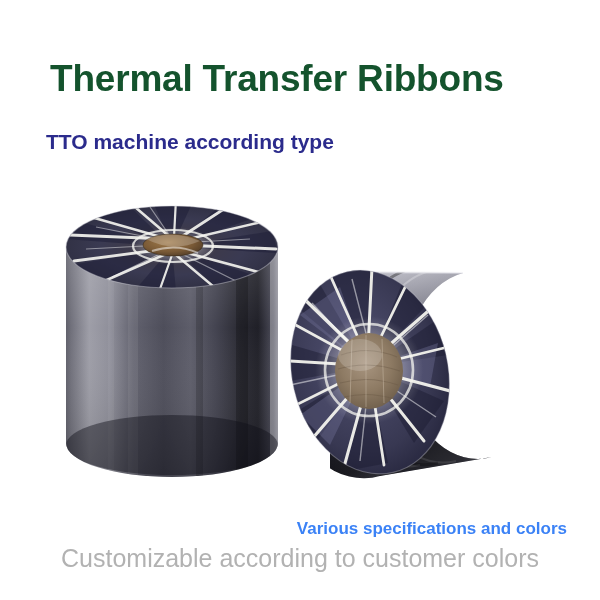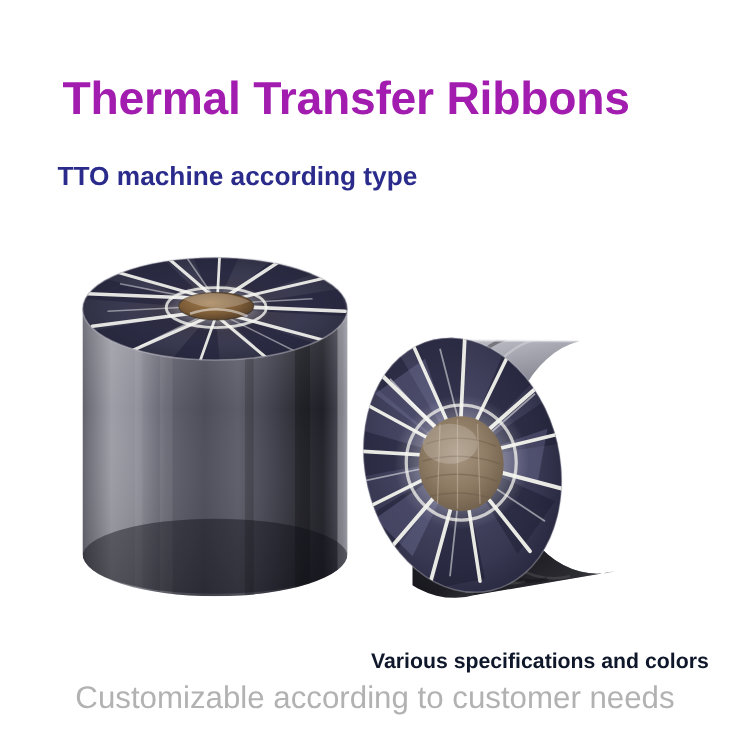--- a/index.html
+++ b/index.html
@@ -19,40 +19,40 @@
     overflow: hidden;
   }
 
   
   .headline {
     position: absolute;
     left: 50px;
     top: 58px;
     font-size: 37px;
     font-weight: 700;
-    color: #a21caf;
+    color: #14532d;
     letter-spacing: -0.2px;
     white-space: nowrap;
   }
   .subhead {
     position: absolute;
     left: 46px;
     top: 130px;
     font-size: 21px;
     font-weight: 700;
     color: #2b2b8c;
     white-space: nowrap;
   }
   .tagline-blue {
     position: absolute;
     right: 33px;
     top: 519px;
     font-size: 17px;
     font-weight: 700;
-    color: #0f172a;
+    color: #3b82f6;
     white-space: nowrap;
   }
   .tagline-gray {
     position: absolute;
     left: 50%;
     transform: translateX(-50%);
     top: 544px;
     font-size: 25px;
     font-weight: 400;
     color: #b2b2b2;
@@ -308,15 +308,15 @@
       </g>
     </svg>
   </div>
 
   <div class="headline">Thermal Transfer Ribbons</div>
 
   <div class="subhead">TTO machine according type</div>
 
   <div class="tagline-blue">Various specifications and colors</div>
 
-  <div class="tagline-gray">Customizable according to customer needs</div>
+  <div class="tagline-gray">Customizable according to customer colors</div>
 
 </div>
 
 </body></html>

